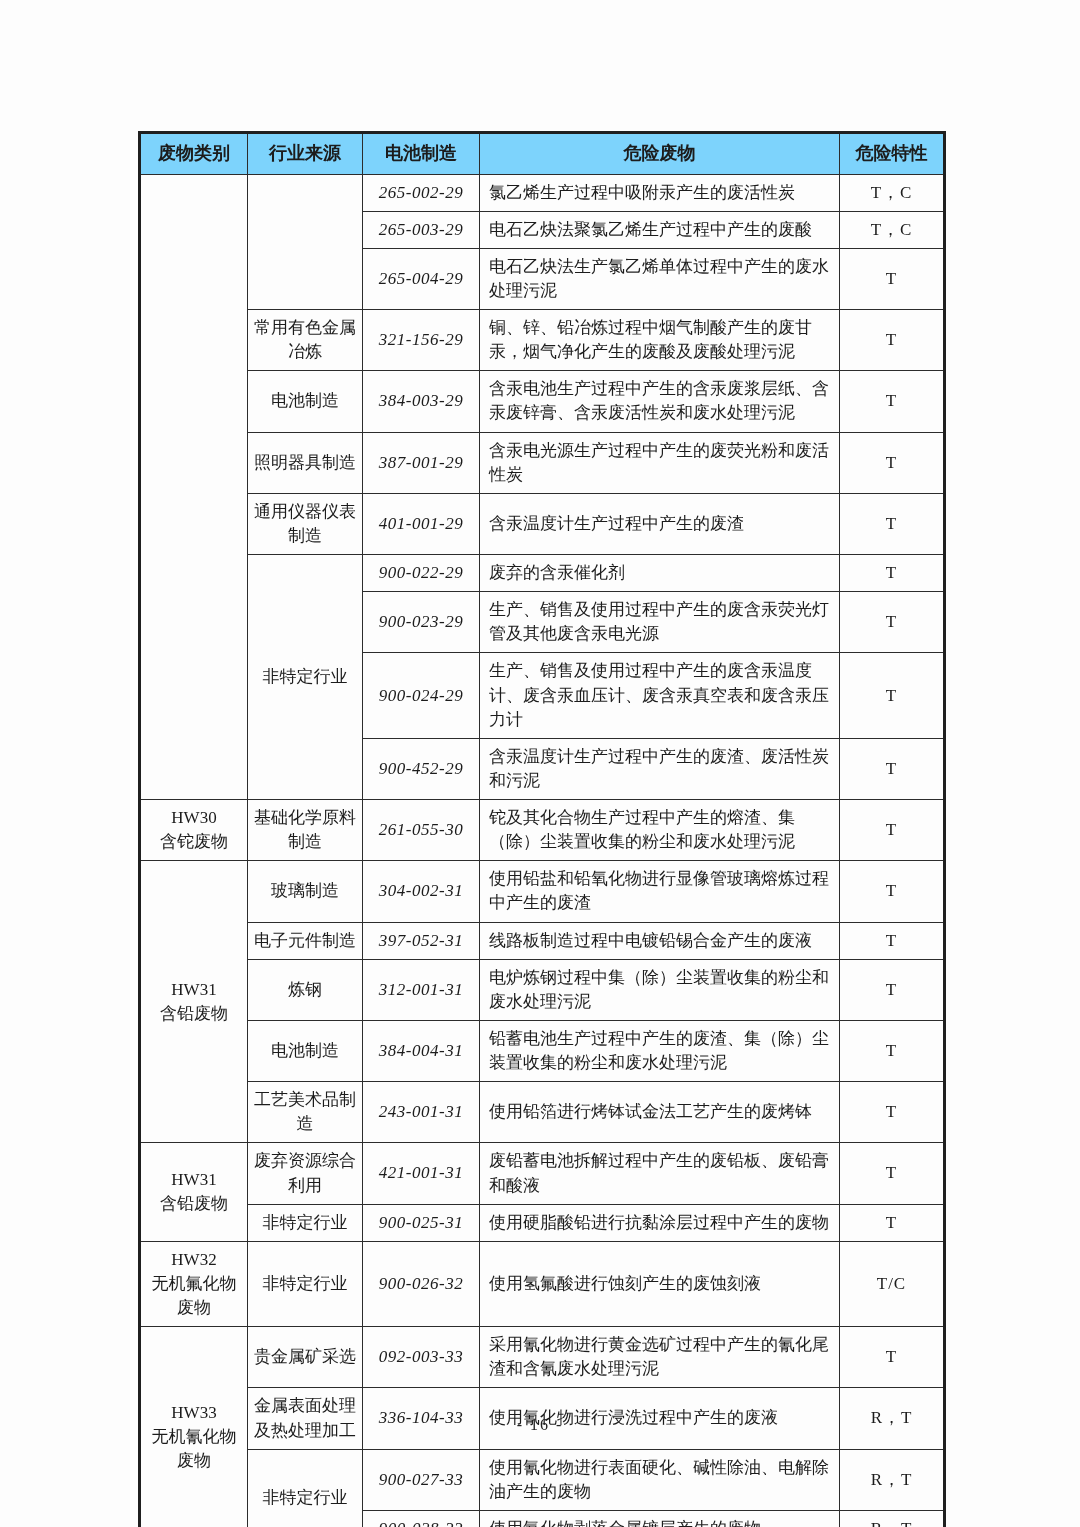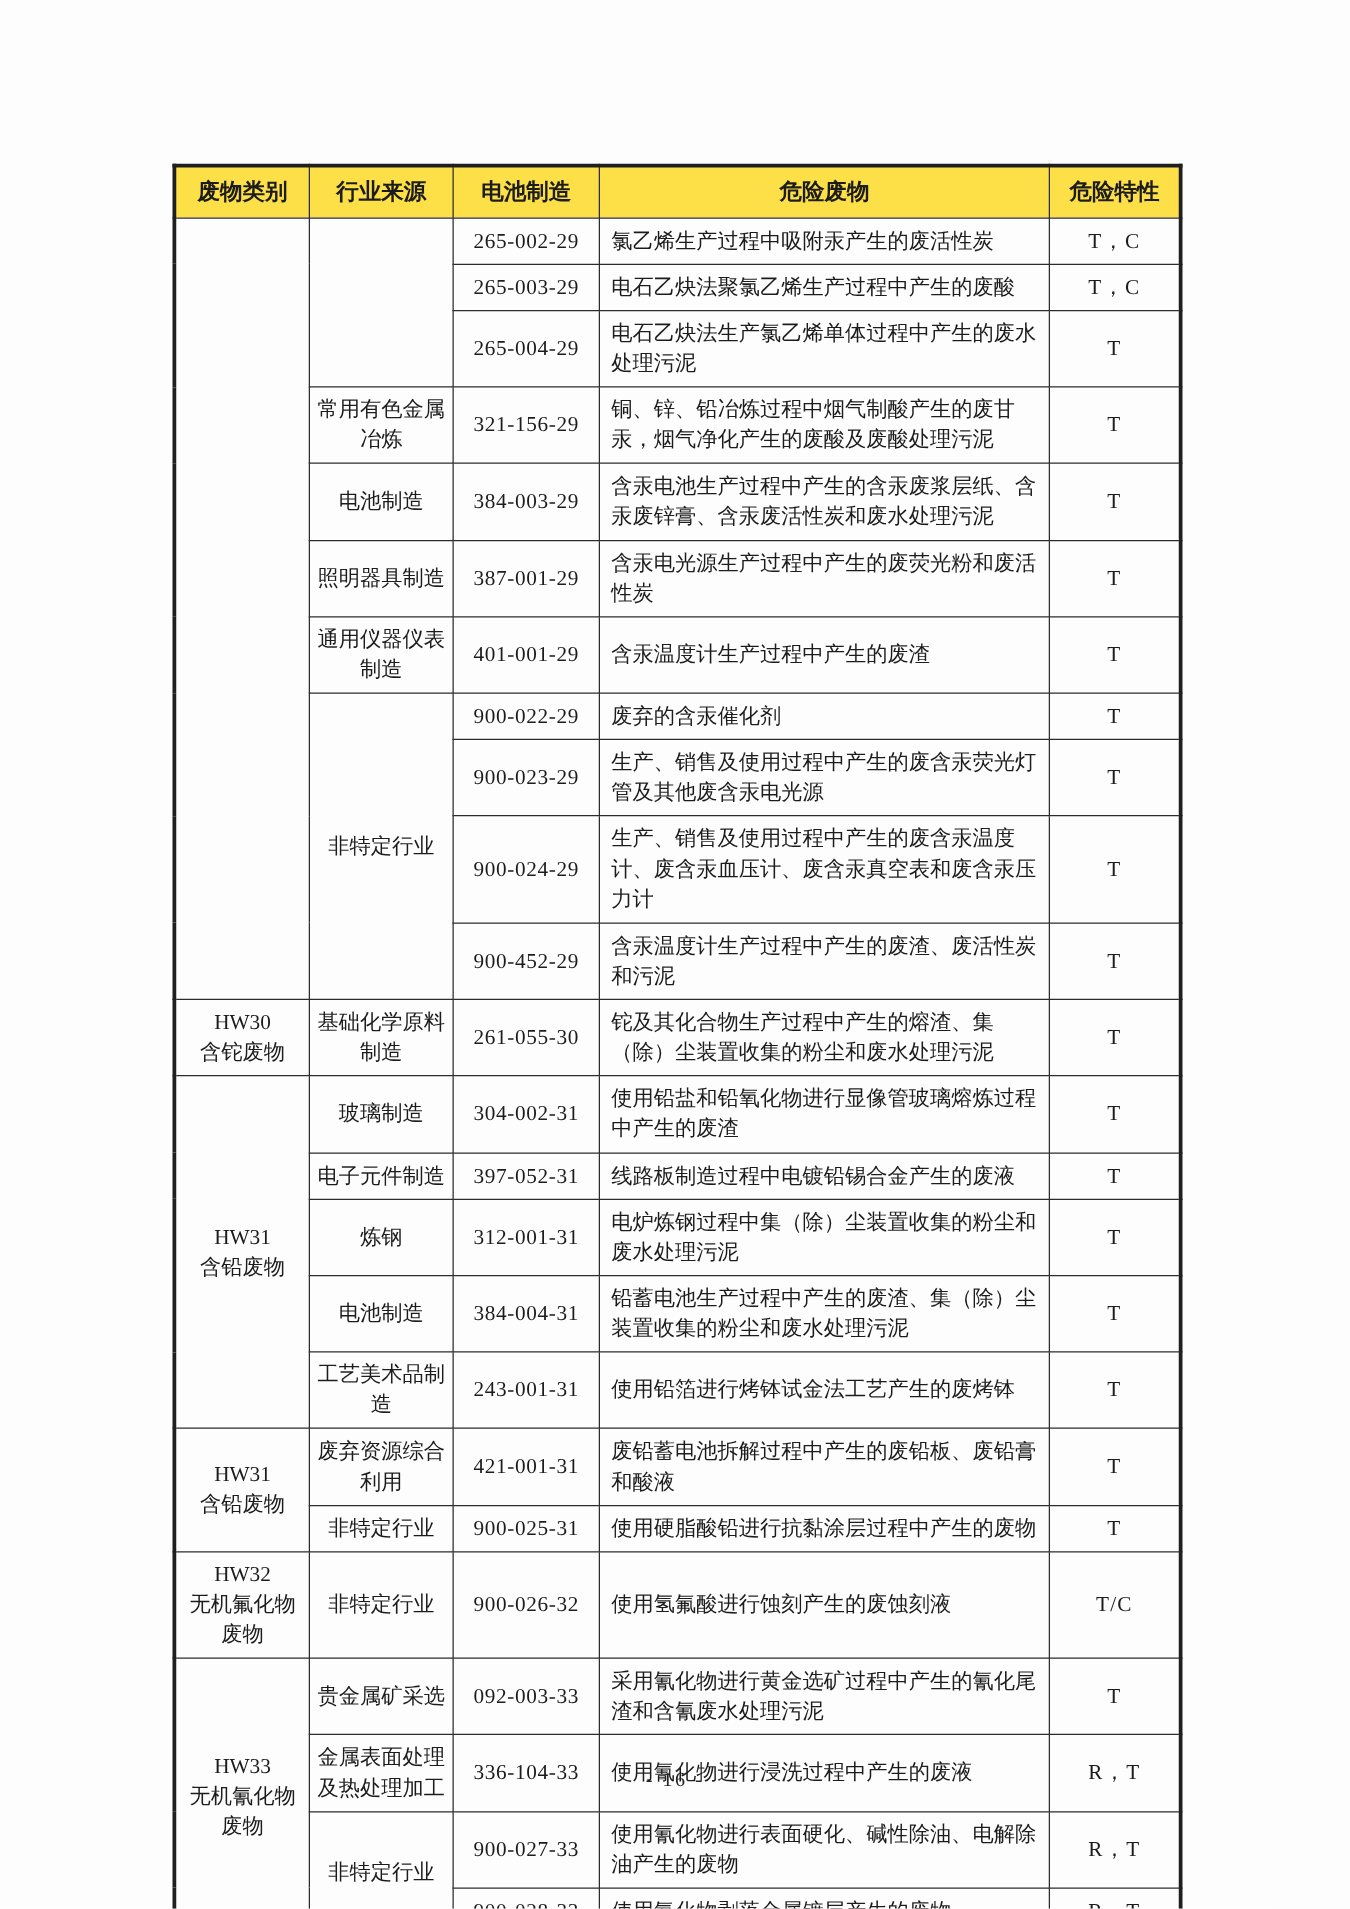--- a/index.html
+++ b/index.html
@@ -31,32 +31,33 @@
     padding: 6px 5px;
     text-align: center;
     vertical-align: middle;
     word-break: break-all;
   }
   .waste-table th {
     font-family: "Liberation Sans", "DejaVu Sans", sans-serif;
     font-weight: bold;
     font-size: 18px;
     padding: 7px 4px;
-    background: #fde047;
+    background: #7dd3fc;
     margin-top: 45px;
   }
   .waste-table td.waste {
     text-align: left;
     padding: 6px 9px;
   }
   .waste-table td.cat {
     white-space: pre-line;
   }
   .waste-table td.code {
     letter-spacing: 0.5px;
+    font-style: italic;
   }
   .waste-table td.haz {
     letter-spacing: 1px;
   }
   .footer {
     position: absolute;
     top: 1416px;
     left: 0;
     width: 100%;
     text-align: center;

